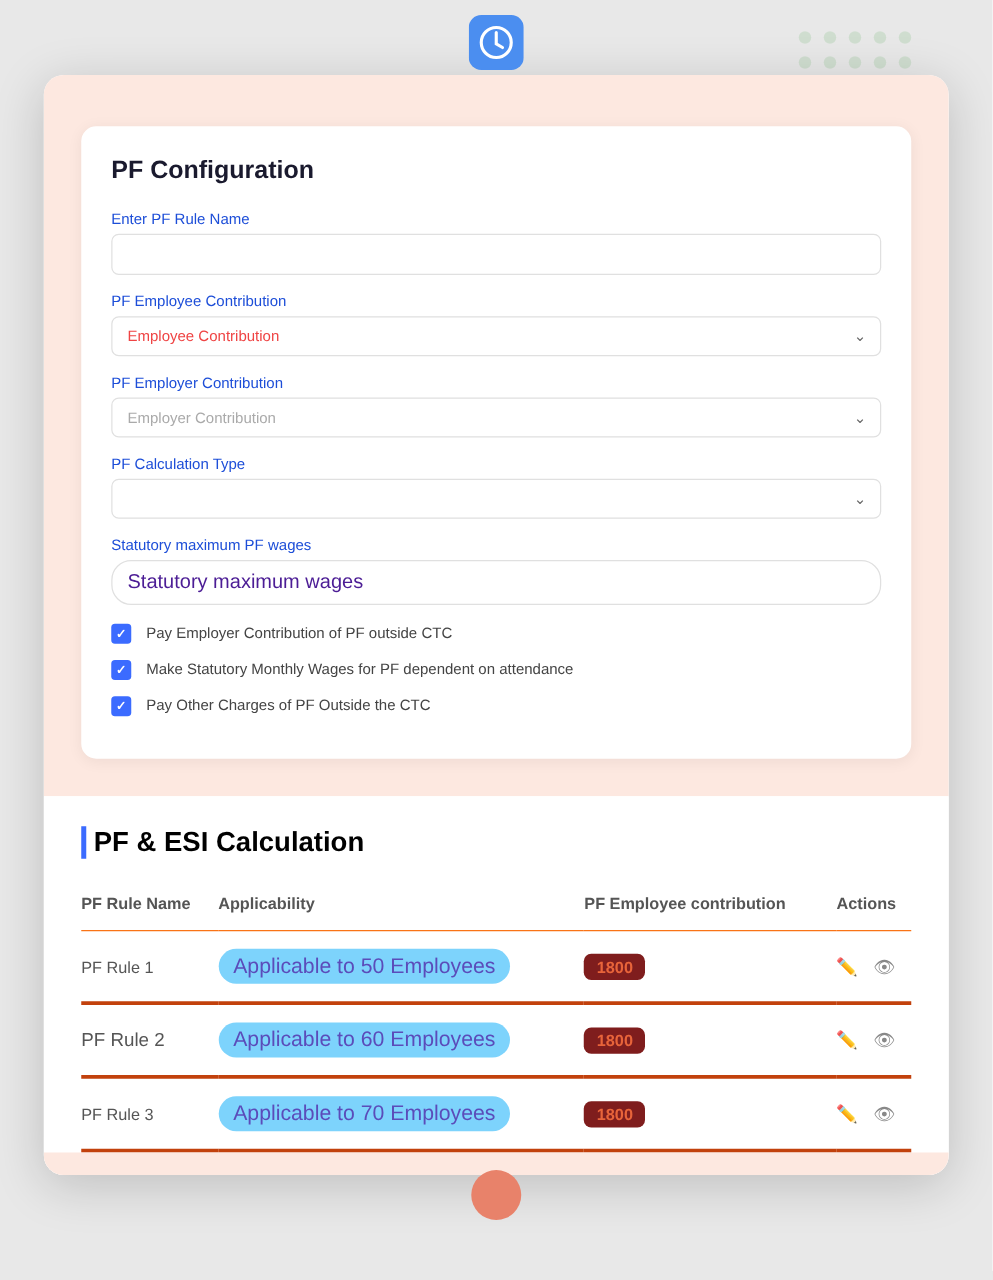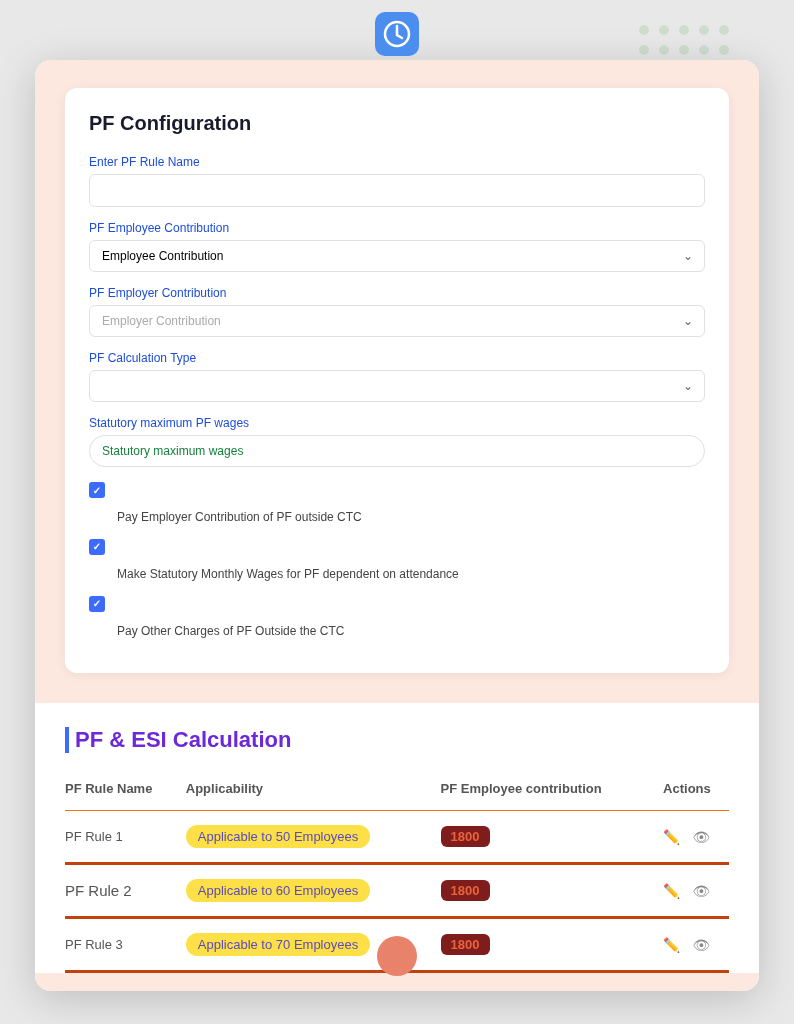--- a/index.html
+++ b/index.html
@@ -60,21 +60,21 @@
       background: white;
       border-radius: 16px;
       box-shadow: 0 8px 40px rgba(0,0,0,0.18);
       overflow: hidden;
       z-index: 5;
     }
 
     
     .pf-config-section {
       background: #fde8e0;
-      padding: 28px 30px 30px 30px;
+      padding: 41px 30px 30px 30px;
     }
 
     .pf-config-card {
       background: white;
       border-radius: 12px;
       padding: 24px 24px 20px 24px;
       box-shadow: 0 2px 12px rgba(0,0,0,0.06);
     }
 
     .pf-config-title {
@@ -126,21 +126,20 @@
       align-items: flex-start;
       gap: 12px;
       margin-bottom: 12px;
     }
 
     .checkbox-item label {
       font-size: 12px;
       color: #444;
       line-height: 1.4;
       flex: 1;
-      margin-top: 28px;
     }
 
     .checkbox-blue {
       width: 16px;
       height: 16px;
       min-width: 16px;
       background: #3b6bff;
       border-radius: 3px;
       display: flex;
       align-items: center;
@@ -158,21 +157,21 @@
 
     
     .table-section {
       background: white;
       padding: 24px 30px 0 30px;
     }
 
     .section-title {
       font-size: 22px;
       font-weight: 700;
-      color: #6d28d9;
+      color: #000000;
       margin-bottom: 20px;
       padding-left: 6px;
       border-left: 4px solid #3b6bff;
     }
 
     .data-table {
       width: 100%;
       border-collapse: collapse;
     }
 
@@ -187,25 +186,25 @@
 
     .data-table td {
       padding: 14px 0;
       font-size: 13px;
       color: #444;
       border-bottom: 3px solid #c2410c;
       vertical-align: middle;
     }
 
     .badge-purple {
-      background: #fde047;
+      background: #7dd3fc;
       color: #5b4cba;
       border-radius: 20px;
       padding: 4px 12px;
-      font-size: 13px;
+      font-size: 17px;
       display: inline-block;
       white-space: nowrap;
     }
 
     .badge-orange {
       background: #7f1d1d;
       color: #e8643a;
       border-radius: 6px;
       padding: 3px 10px;
       font-size: 13px;
@@ -277,21 +276,21 @@
         <h2 class="pf-config-title">PF Configuration</h2>
 
         <div class="form-group">
           <label class="form-label">Enter PF Rule Name</label>
           <input class="form-input" type="text" value="" style="">
         </div>
 
         <div class="form-group">
           <label class="form-label">PF Employee Contribution</label>
           <div class="form-select-wrapper">
-            <input class="form-input" type="text" style="padding-right: 36px; color: #000000; font-size: 12px;" value="Employee Contribution">
+            <input class="form-input" type="text" style="padding-right: 36px; color: #ef4444; font-size: 12px;" value="Employee Contribution">
             <span class="select-chevron">⌄</span>
           </div>
         </div>
 
         <div class="form-group">
           <label class="form-label">PF Employer Contribution</label>
           <div class="form-select-wrapper">
             <input class="form-input" type="text" style="padding-right: 36px; color: rgb(170, 170, 170); font-size: 12px;" value="Employer Contribution">
             <span class="select-chevron">⌄</span>
           </div>
@@ -300,21 +299,21 @@
         <div class="form-group">
           <label class="form-label">PF Calculation Type</label>
           <div class="form-select-wrapper">
             <input class="form-input" type="text" style="padding-right: 36px; color: rgb(204, 204, 204); font-size: 12px;" value="">
             <span class="select-chevron">⌄</span>
           </div>
         </div>
 
         <div class="form-group">
           <label class="form-label">Statutory maximum PF wages</label>
-          <input class="form-input" type="text" style="color: #15803d; font-size: 12px; border-radius: 16px;" value="Statutory maximum wages">
+          <input class="form-input" type="text" style="color: #4c1d95; font-size: 16px; border-radius: 16px;" value="Statutory maximum wages">
         </div>
 
         <div class="form-group" style="margin-top:10px;">
 
           <div class="checkbox-item">
             <div class="checkbox-blue"></div>
             <label>Pay Employer Contribution of PF outside CTC</label>
           </div>
 
           <div class="checkbox-item">

